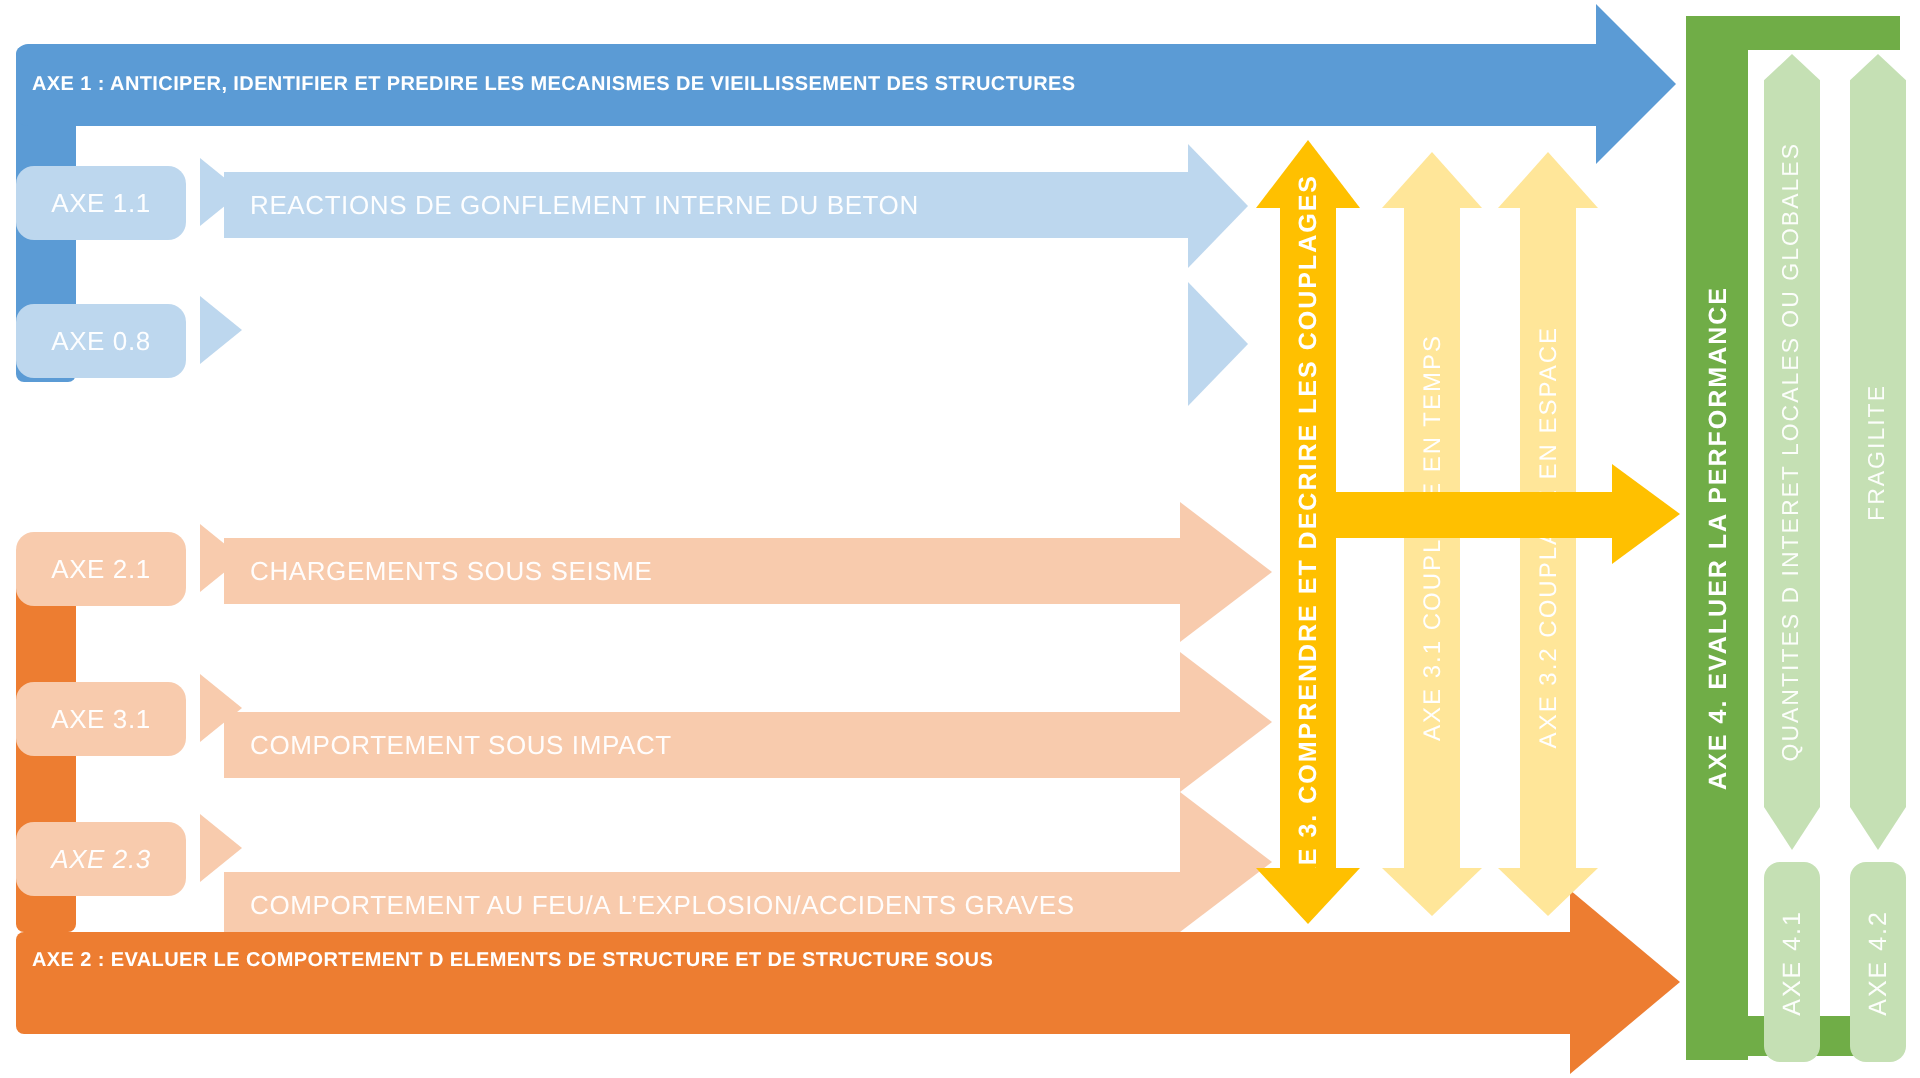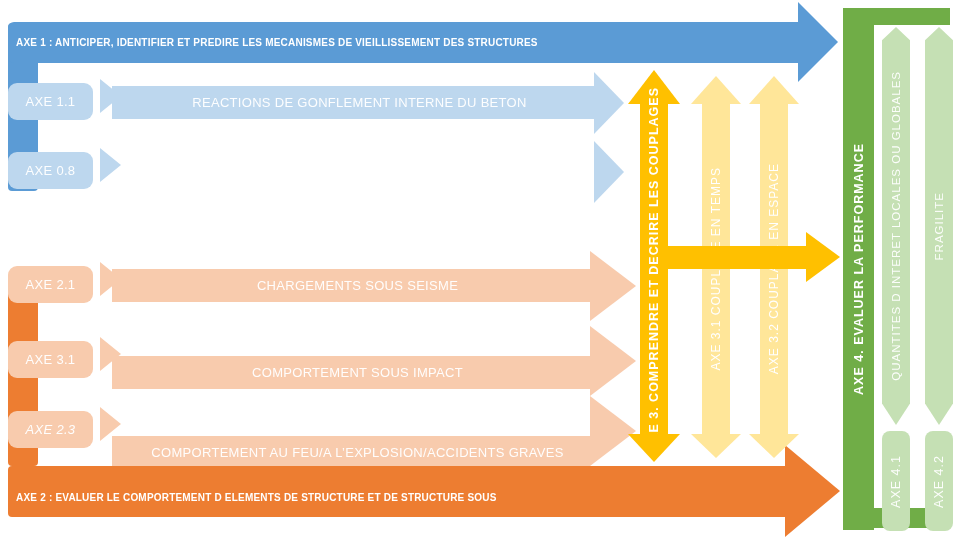--- a/index.html
+++ b/index.html
@@ -14,21 +14,21 @@
   
   .tri{position:absolute;width:0;height:0;border-style:solid;border-color:transparent;}
   
   .titlebar{position:absolute;color:#fff;font-weight:bold;font-size:10px;letter-spacing:.2px;z-index:1;}
   
   .row-label{position:absolute;width:85px;height:37px;border-radius:9px;display:flex;
              align-items:center;justify-content:center;color:rgba(255,255,255,.97);
              font-size:13px;letter-spacing:.3px;z-index:1;}
   .row-body{position:absolute;height:33px;line-height:33px;color:rgba(255,255,255,.96);
             font-size:13px;letter-spacing:.3px;padding-left:13px;box-sizing:border-box;
-            white-space:nowrap;overflow:hidden;z-index:1;text-align:center;}
+            white-space:nowrap;overflow:hidden;z-index:1;}
   
   .vbody{position:absolute;display:flex;align-items:center;justify-content:center;z-index:2;}
   .vtext{writing-mode:vertical-rl;transform:rotate(180deg);white-space:nowrap;color:#fff;
          letter-spacing:1px;font-size:12px;}
   .vtext.bold{font-weight:bold;font-size:12.5px;}
   .vtext.dim{color:rgba(255,255,255,.95);font-size:11.5px;}
   .z2{z-index:2;} .z3{z-index:3;}
   
   .ribbon{position:absolute;clip-path:polygon(50% 0%,100% 3.3%,100% 94.6%,50% 100%,0% 94.6%,0% 3.3%);
           display:flex;align-items:center;justify-content:center;z-index:1;}
@@ -84,21 +84,21 @@
   <div class="row-label c-lorange" style="left:8px;top:411px;font-style:italic;">
     <span>AXE 2.3</span>
   </div>
   <div class="tri" style="left:100px;top:407px;border-width:17px 0 17px 21px;border-left-color:#F8CBAD;"></div>
   <div class="row-body c-lorange" style="left:112px;top:436px;width:478px;">
     <span>COMPORTEMENT AU FEU/A L’EXPLOSION/ACCIDENTS GRAVES</span>
   </div>
   <div class="tri" style="left:590px;top:396px;border-width:35px 0 35px 46px;border-left-color:#F8CBAD;"></div>
 
   <div class="titlebar c-orange" style="left:8px;top:466px;width:777px;height:51px;border-radius:4px 0 0 4px;
-       padding:21px 0 0 8px;box-sizing:border-box;line-height:22px;">
+       padding:4px 0 0 8px;box-sizing:border-box;line-height:22px;">
     <div>AXE 2 : EVALUER LE COMPORTEMENT D ELEMENTS DE STRUCTURE ET DE STRUCTURE SOUS</div>
   </div>
   <div class="tri" style="left:785px;top:445px;border-width:46px 0 46px 55px;border-left-color:#ED7D31;"></div>
 
   <div class="tri z2" style="left:628px;top:70px;border-width:0 26px 34px 26px;border-bottom-color:#FFC000;"></div>
   <div class="vbody c-gold" style="left:640px;top:104px;width:28px;height:330px;">
     <span class="vtext bold">AXE 3. COMPRENDRE ET DECRIRE LES COUPLAGES</span>
   </div>
   <div class="tri z2" style="left:628px;top:434px;border-width:28px 26px 0 26px;border-top-color:#FFC000;"></div>
 

